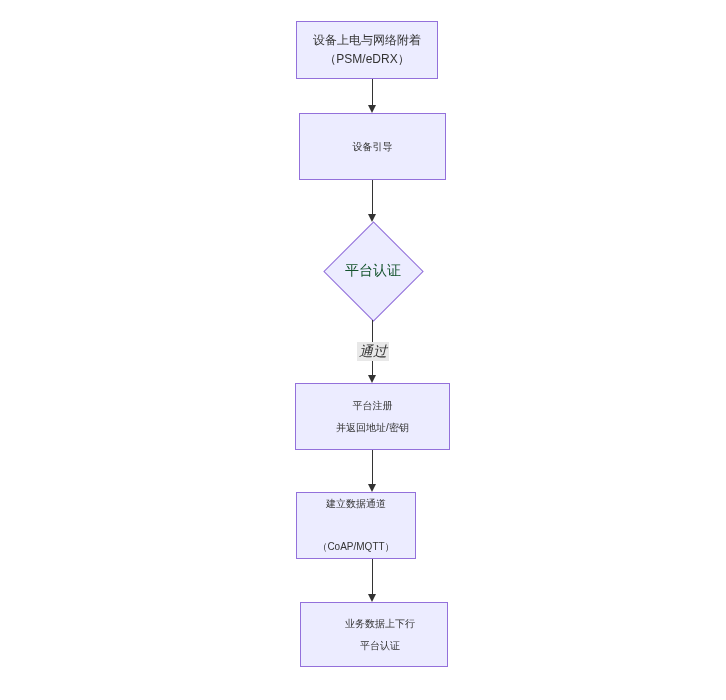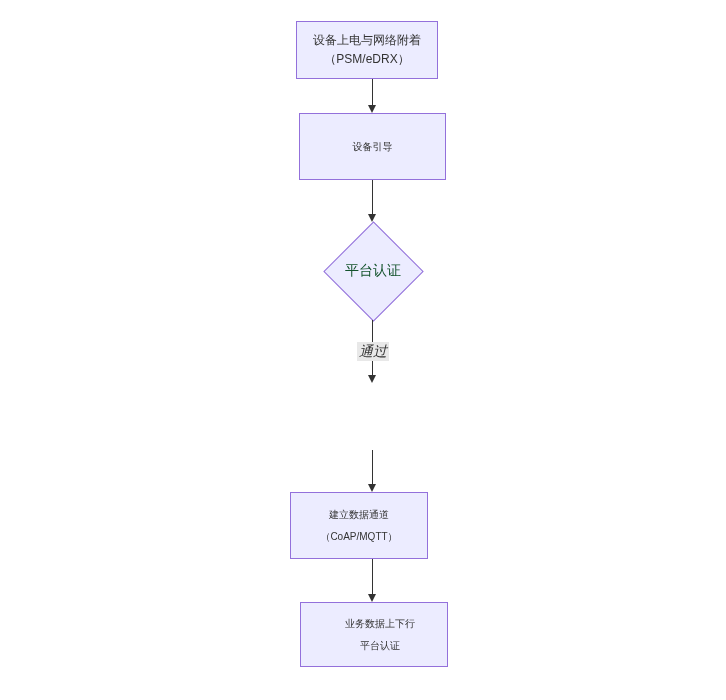--- a/index.html
+++ b/index.html
@@ -120,25 +120,29 @@
 
   <div class="diamond-wrap">
     <div class="diamond-shape"></div>
     <div class="diamond-label">平台认证</div>
   </div>
 
   <div class="edge-line" style="top:320px; height:56px;"></div>
   <div class="arrow-head" style="top:375px;"></div>
   <div class="edge-label" style="top:342px;">通过</div>
 
+  <div class="node-rect" style="left:295px; top:383px; width:155px; height:67px;">
+    <span class="node-line">平台注册</span>
+    <span class="node-line">并返回地址/密钥</span>
+  </div>
 
   <div class="edge-line" style="top:450px; height:35px;"></div>
   <div class="arrow-head" style="top:484px;"></div>
 
-  <div class="node-rect" style="left:290px; top:492px; width:138px; height:67px;">
+  <div class="node-rect" style="left:296px; top:492px; width:120px; height:67px;justify-content:space-between;">
     <span class="node-line">建立数据通道</span>
     <span class="node-line">（CoAP/MQTT）</span>
   </div>
 
   <div class="edge-line" style="top:559px; height:36px;"></div>
   <div class="arrow-head" style="top:594px;"></div>
 
   <div class="node-rect" style="left:300px; top:602px; width:148px; height:65px;padding-left:12px;">
     <span class="node-line">业务数据上下行</span>
     <span class="node-line">平台认证</span>

